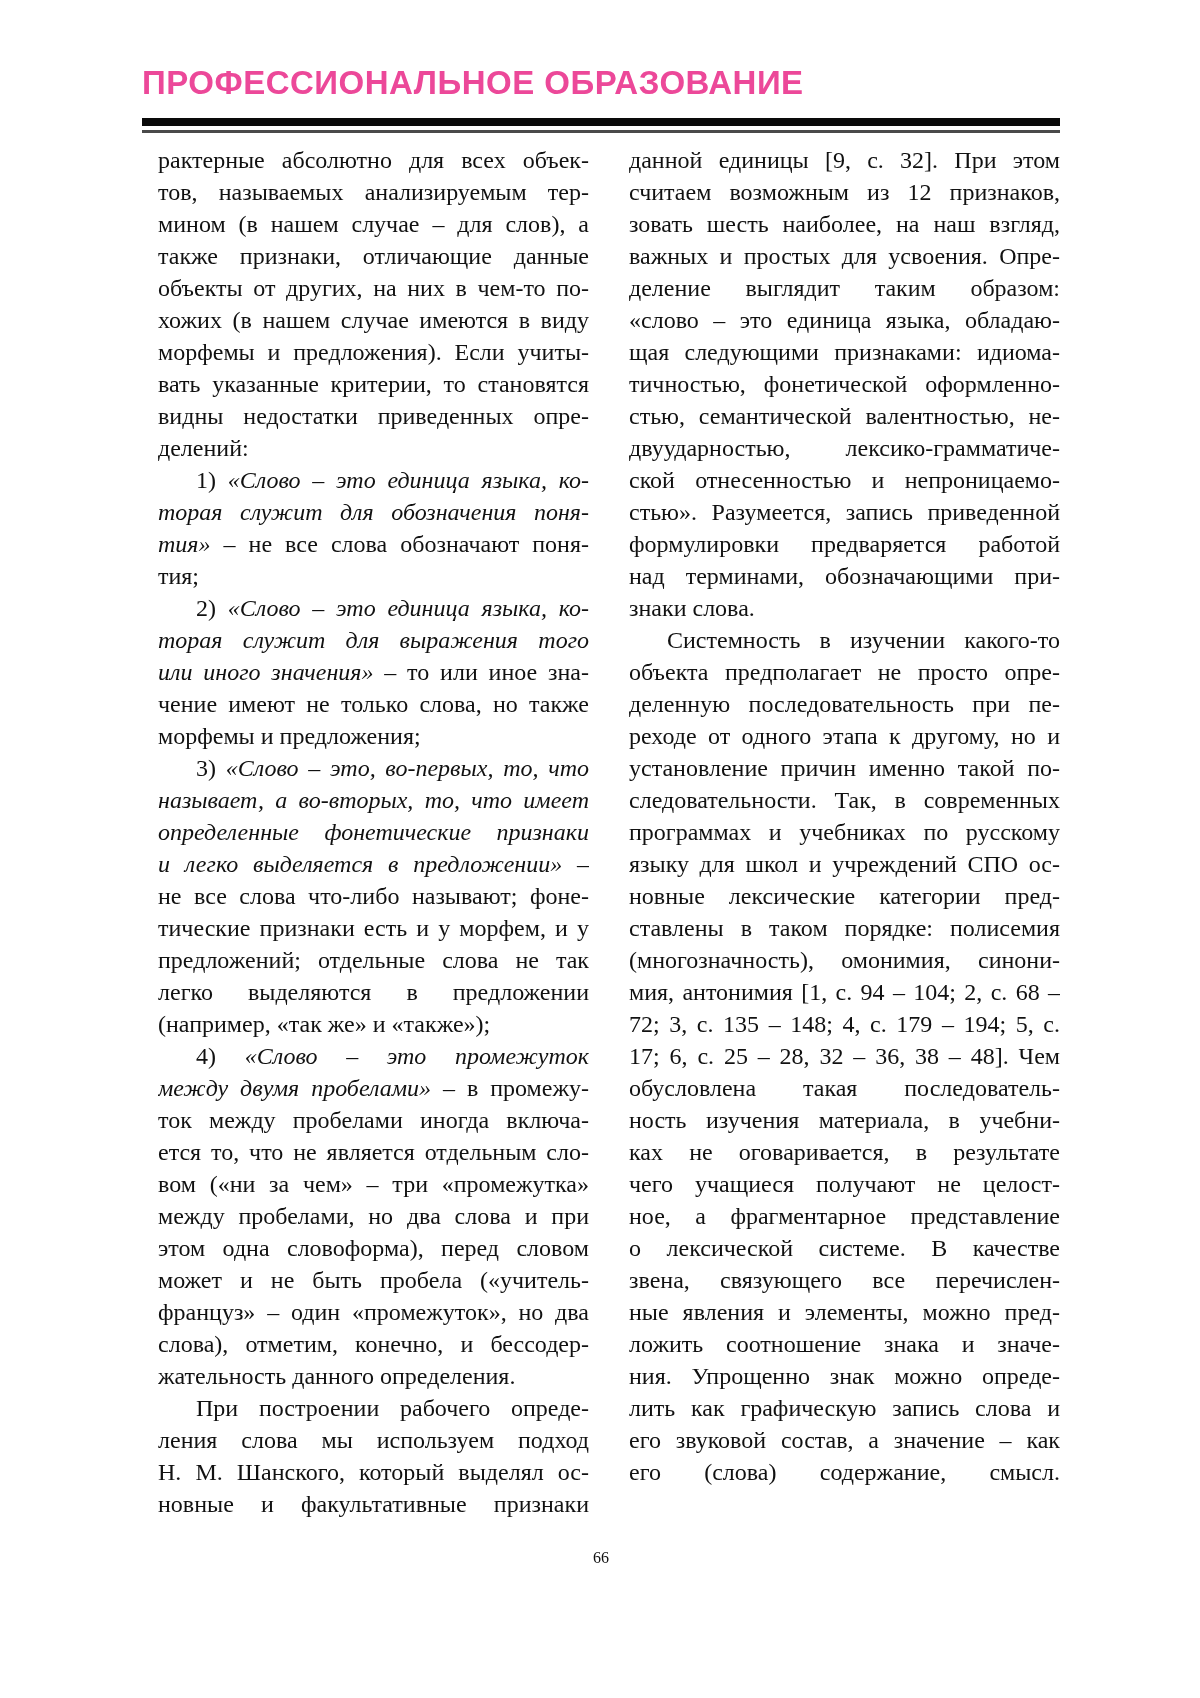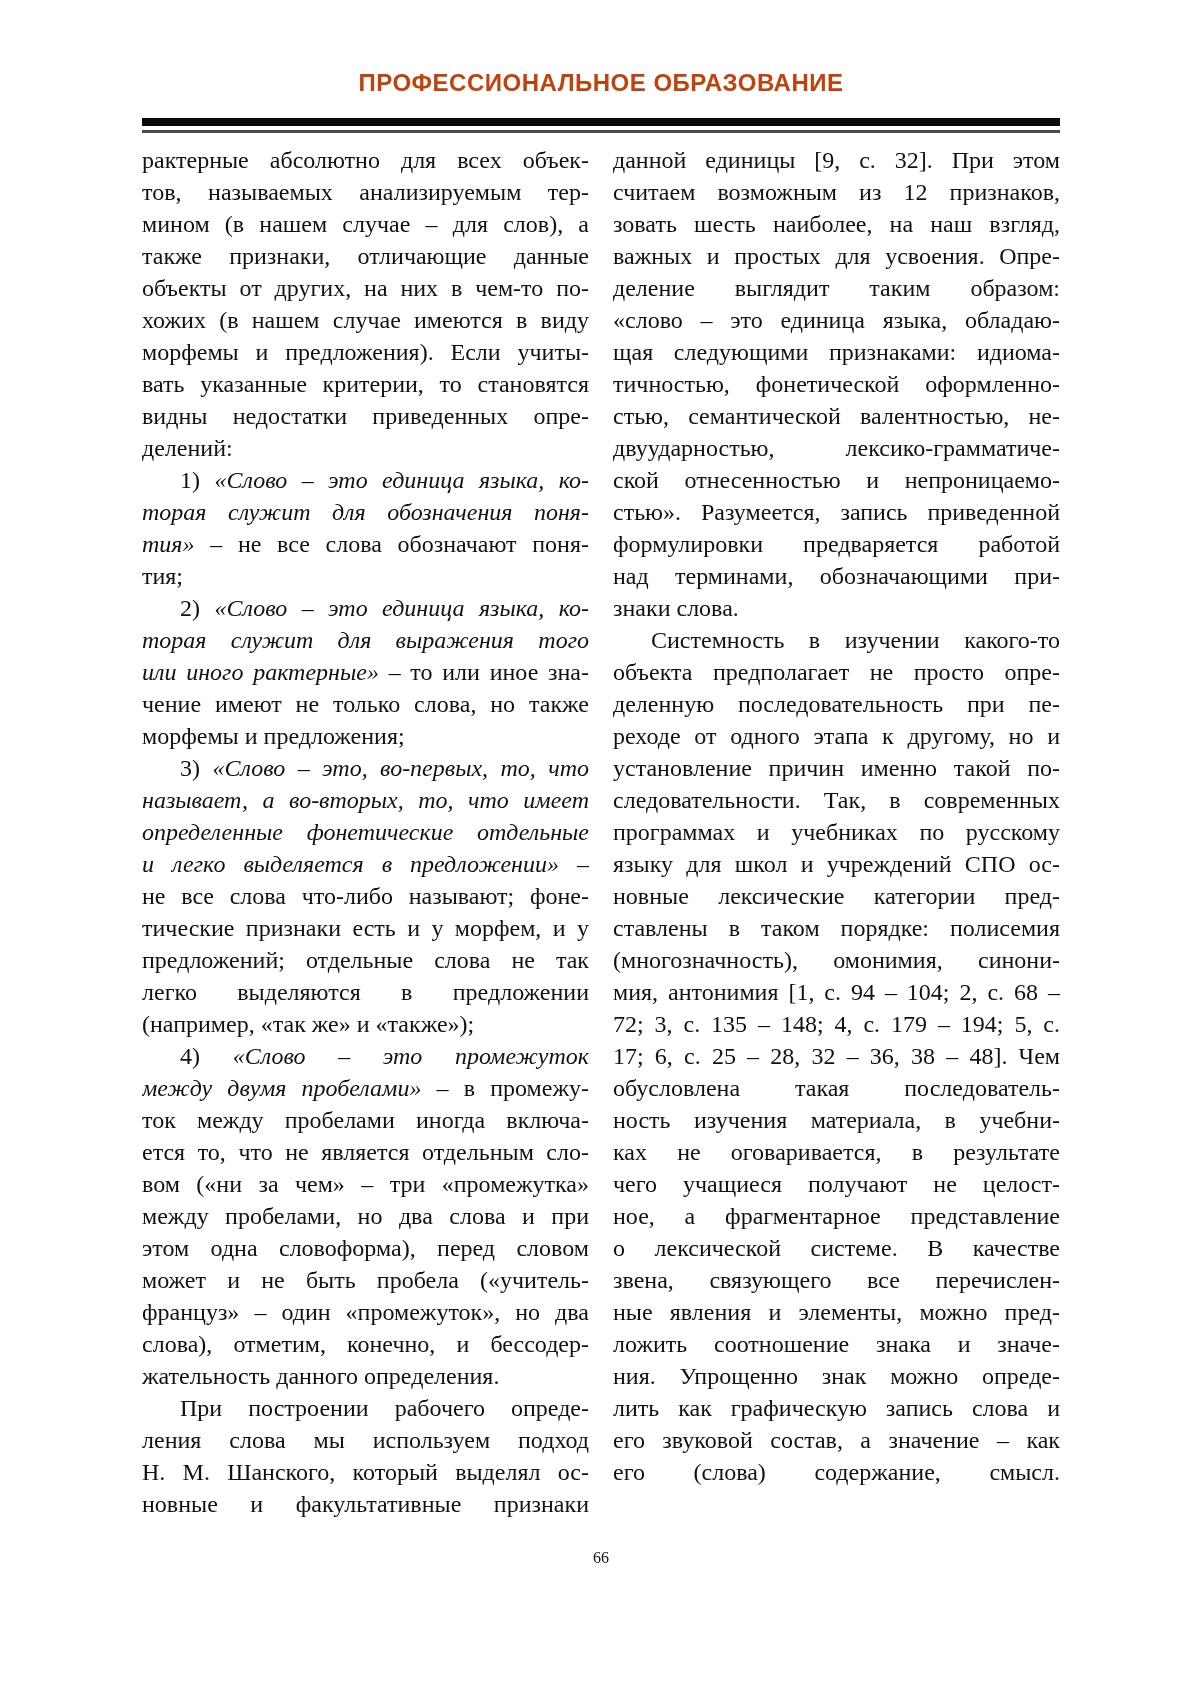--- a/index.html
+++ b/index.html
@@ -7,38 +7,37 @@
     width: 1200px; height: 1698px;
     background: #ffffff;
     color: #111;
     font-family: "Liberation Serif", "DejaVu Serif", serif;
     position: relative;
     overflow: hidden;
   }
   .running-head {
     position: absolute;
     top: 68px; left: 142px; width: 918px;
-    text-align: center;
     font-family: "Liberation Sans", "DejaVu Sans", sans-serif;
     font-weight: bold;
-    font-size: 24px;
+    font-size: 33px;
     line-height: 30px;
     letter-spacing: 0.5px;
-    color: #c2410c;
+    color: #ec4899;
   }
   .head-rule { position: absolute; left: 142px; width: 918px; }
   .head-rule .thick { height: 8px; background: #0a0a0a; }
   .head-rule .thin  { height: 3px; background: #4a4a4a; margin-top: 4px; }
   .body-block {
     position: absolute;
     top: 144px; left: 142px; width: 918px;
     display: flex;
     gap: 24px;
   }
-  .col { width: 447px; }
+  .col { width: 447px; margin-left: 16px; }
   .line {
     font-size: 24px;
     line-height: 32px;
     height: 32px;
     text-align: justify;
     text-align-last: justify;
     white-space: normal;
     overflow: hidden;
   }
   .line.para-end { text-align-last: left; }
@@ -74,26 +73,26 @@
       <div class="line"><span>морфемы и предложения). Если учиты-</span></div>
       <div class="line"><span>вать указанные критерии, то становятся</span></div>
       <div class="line"><span>видны недостатки приведенных опре-</span></div>
       <div class="line para-end"><span>делений:</span></div>
       <div class="line indent"><span>1) </span><span class="it">«Слово – это единица языка, ко-</span></div>
       <div class="line"><span class="it">торая служит для обозначения поня-</span></div>
       <div class="line"><span class="it">тия»</span><span> – не все слова обозначают поня-</span></div>
       <div class="line para-end"><span>тия;</span></div>
       <div class="line indent"><span>2) </span><span class="it">«Слово – это единица языка, ко-</span></div>
       <div class="line"><span class="it">торая служит для выражения того</span></div>
-      <div class="line"><span class="it">или иного рактерные»</span><span> – то или иное зна-</span></div>
+      <div class="line"><span class="it">или иного значения»</span><span> – то или иное зна-</span></div>
       <div class="line"><span>чение имеют не только слова, но также</span></div>
       <div class="line para-end"><span>морфемы и предложения;</span></div>
       <div class="line indent"><span>3) </span><span class="it">«Слово – это, во-первых, то, что</span></div>
       <div class="line"><span class="it">называет, а во-вторых, то, что имеет</span></div>
-      <div class="line"><span class="it">определенные фонетические отдельные</span></div>
+      <div class="line"><span class="it">определенные фонетические признаки</span></div>
       <div class="line"><span class="it">и легко выделяется в предложении»</span><span> –</span></div>
       <div class="line"><span>не все слова что-либо называют; фоне-</span></div>
       <div class="line"><span>тические признаки есть и у морфем, и у</span></div>
       <div class="line"><span>предложений; отдельные слова не так</span></div>
       <div class="line"><span>легко выделяются в предложении</span></div>
       <div class="line para-end"><span>(например, «так же» и «также»);</span></div>
       <div class="line indent"><span>4) </span><span class="it">«Слово – это промежуток</span></div>
       <div class="line"><span class="it">между двумя пробелами»</span><span> – в промежу-</span></div>
       <div class="line"><span>ток между пробелами иногда включа-</span></div>
       <div class="line"><span>ется то, что не является отдельным сло-</span></div>

